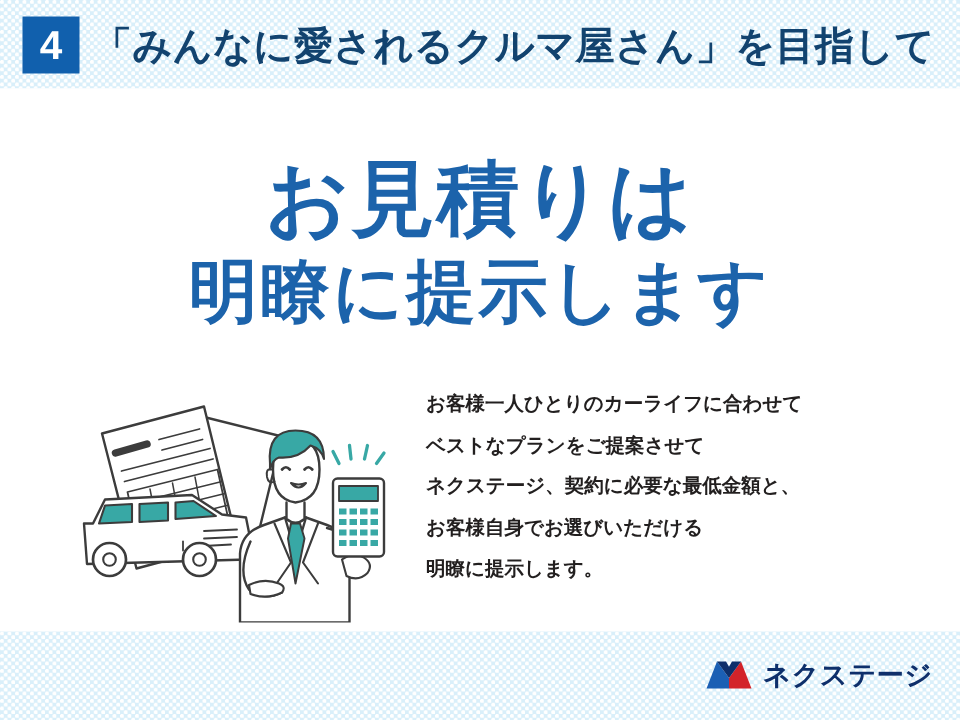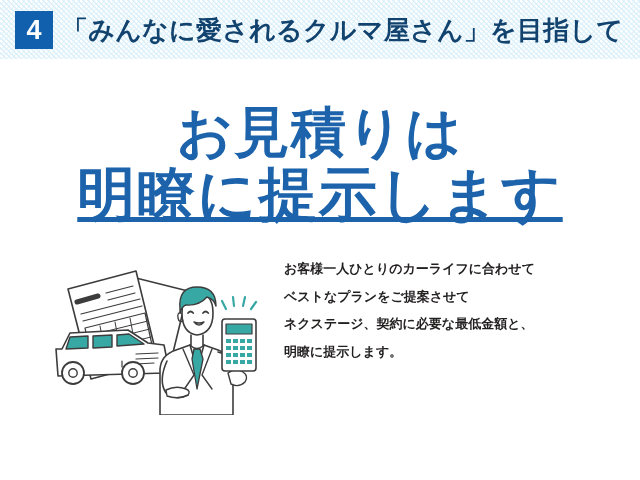--- a/index.html
+++ b/index.html
@@ -78,23 +78,22 @@
     text-align: center;
     color: #1c63ab;
     font-weight: bold;
     font-size: 55px;
     line-height: 62px;
     letter-spacing: 1.5px;
     white-space: nowrap;
     margin-top: 20px;
   }
   #headline .line2 {
-    font-size: 58px;
+    font-size: 46px;
     letter-spacing: 2px;
-    text-decoration: underline;
   }
 
   
   #paragraph {
     position: absolute;
     left: 272px;
     top: 196px;
     color: #221f1f;
     font-size: 13px;
     line-height: 27.6px;
@@ -265,19 +264,30 @@
           </g>
 
         </g>
       </svg>
     </div>
 
     <div id="paragraph">
       <div>お客様一人ひとりのカーライフに合わせて</div>
       <div>ベストなプランをご提案させて</div>
       <div>ネクステージ、契約に必要な最低金額と、</div>
+      <div>お客様自身でお選びいただける</div>
       <div>明瞭に提示します。</div>
     </div>
 
   </div>
 
+  <div id="footer" class="dotband">
+    <div id="logo">
+      <svg width="32" height="24" viewBox="0 0 32 24" xmlns="http://www.w3.org/2000/svg">
+        <path d="M1,21 L8,3 L16,14 L16,21 Z" fill="#1b5fb4"></path>
+        <path d="M16,14 L24,3 L31,21 L16,21 Z" fill="#d3232a"></path>
+        <path d="M8,3 L16,14 L24,3 L18,3 L16,6.5 L14,3 Z" fill="#0e2f6b"></path>
+      </svg>
+      <span id="logo-text">ネクステージ</span>
+    </div>
+  </div>
 
 </div>
 
 </body></html>

